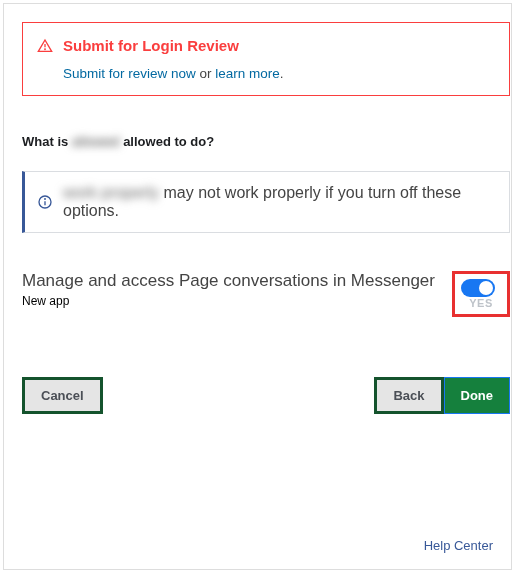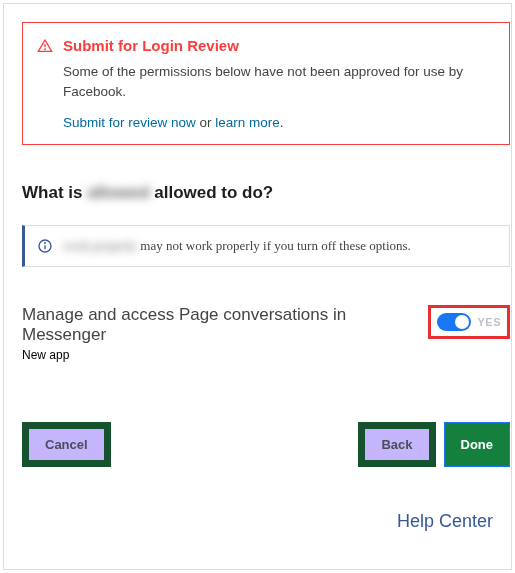--- a/index.html
+++ b/index.html
@@ -50,21 +50,21 @@
       padding-left: 26px;
       margin-top: 12px;
       font-size: 13.5px;
       color: #444;
     }
     .link {
       color: #0369a1;
       cursor: pointer;
     }
     .heading {
-      font-size: 17px;
+      font-size: 13px;
       font-weight: bold;
       color: #1c1e21;
       margin-bottom: 22px;
     }
     .blur {
       filter: blur(4px);
       color: #666;
     }
     .info-box {
       border: 1px solid #dadde1;
@@ -74,23 +74,22 @@
       align-items: center;
       margin-bottom: 38px;
     }
     .info-icon {
       width: 16px;
       height: 16px;
       margin-right: 10px;
       flex-shrink: 0;
     }
     .info-text {
-      font-size: 13px;
-      color: #444;
-      font-family: Liberation Serif, serif;
+      font-size: 16px;
+      color: #444;
     }
     .permission-row {
       display: flex;
       justify-content: space-between;
       align-items: flex-start;
       margin-bottom: 60px;
     }
     .permission-text {
       flex: 1;
     }
@@ -101,20 +100,21 @@
     }
     .permission-sub {
       font-size: 12px;
       color: #000000;
     }
     .toggle-wrap {
       border: 3px solid #e83030;
       padding: 5px 6px;
       display: flex;
       align-items: center;
+      flex-direction: column;
     }
     .toggle {
       width: 34px;
       height: 18px;
       background: #1877f2;
       border-radius: 10px;
       position: relative;
       margin-right: 6px;
     }
     .toggle-knob {
@@ -135,57 +135,55 @@
     .button-row {
       display: flex;
       justify-content: space-between;
       align-items: center;
     }
     .btn {
       padding: 8px 16px;
       font-size: 13px;
       font-weight: bold;
       cursor: pointer;
-      border: 7px solid #14532d;
-      background: #c4b5fd;
+      border: 3px solid #14532d;
+      background: #e5e5e5;
       color: #4b4f56;
     }
     .btn-right-group {
       display: flex;
-      gap: 8px;
     }
     .btn-primary {
       background: #15803d;
       color: #fff;
       border: 1px solid #1877f2;
     }
     .help-link {
       position: absolute;
-      bottom: 37px;
+      bottom: 16px;
       right: 18px;
       color: #385898;
-      font-size: 18px;
+      font-size: 13px;
       cursor: pointer;
     }
   </style>
 </head>
 <body>
 
 <div class="container">
 
   <div class="alert-box">
     <div class="alert-header">
       <svg class="alert-icon" viewBox="0 0 24 24" fill="none" stroke="#fa3e3e" stroke-width="2">
         <path d="M12 3 L22 20 L2 20 Z"></path>
         <line x1="12" y1="9" x2="12" y2="14"></line>
         <circle cx="12" cy="17" r="0.5" fill="#fa3e3e"></circle>
       </svg>
       <span class="alert-title">Submit for Login Review</span>
     </div>
-    <div class="alert-body">Some of the permissions below have not been approved for use by Facebook.</div>
     <div class="alert-links">
       <span class="link">Submit for review now</span><span> or </span><span class="link">learn more</span><span>.</span>
     </div>
   </div>
 
   <h2 class="heading">
     <span>What is </span><span class="blur">allowed</span><span> allowed to do?</span>
   </h2>
 
   <div class="info-box">

